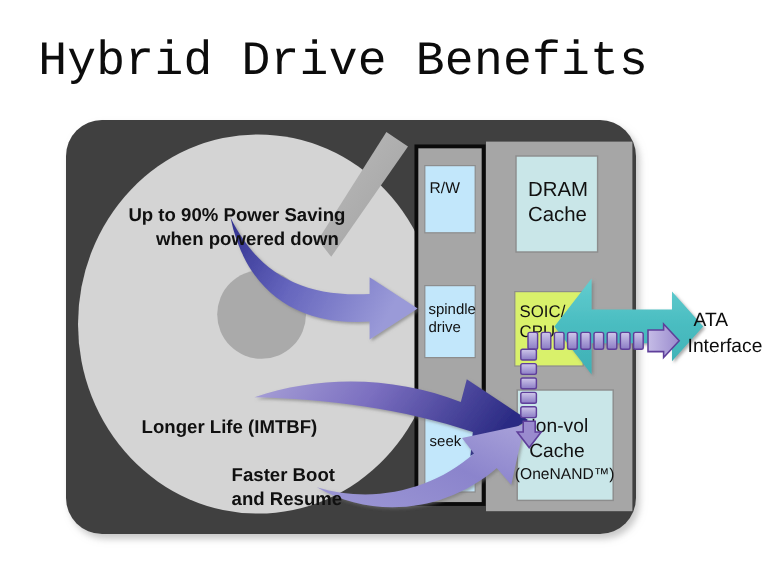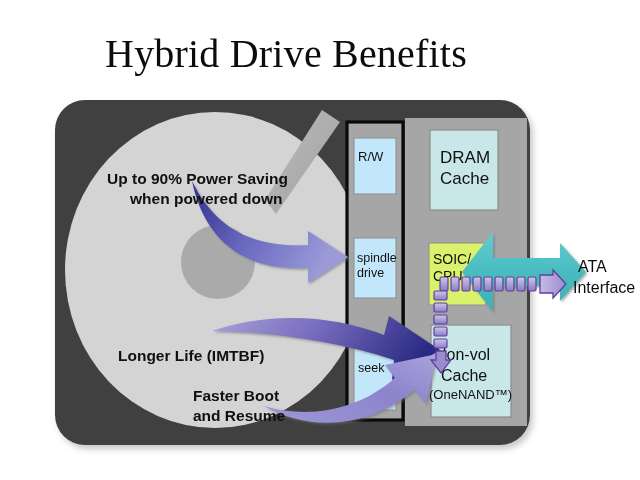--- a/index.html
+++ b/index.html
@@ -13,21 +13,21 @@
     position: relative;
     overflow: hidden;
     font-family: "Liberation Sans", sans-serif;
   }
   #page-title {
     position: absolute;
     top: 30px;
     left: 0;
     width: 572px;
     text-align: center;
-    font-family: Liberation Serif, serif;
+    font-family: Liberation Mono, monospace;
     font-weight: 300;
     font-size: 40px;
     color: #0c0c0c;
     letter-spacing: 0.2px;
     white-space: nowrap;
   }
   #diagram {
     position: absolute;
     top: 0;
     left: 0;

